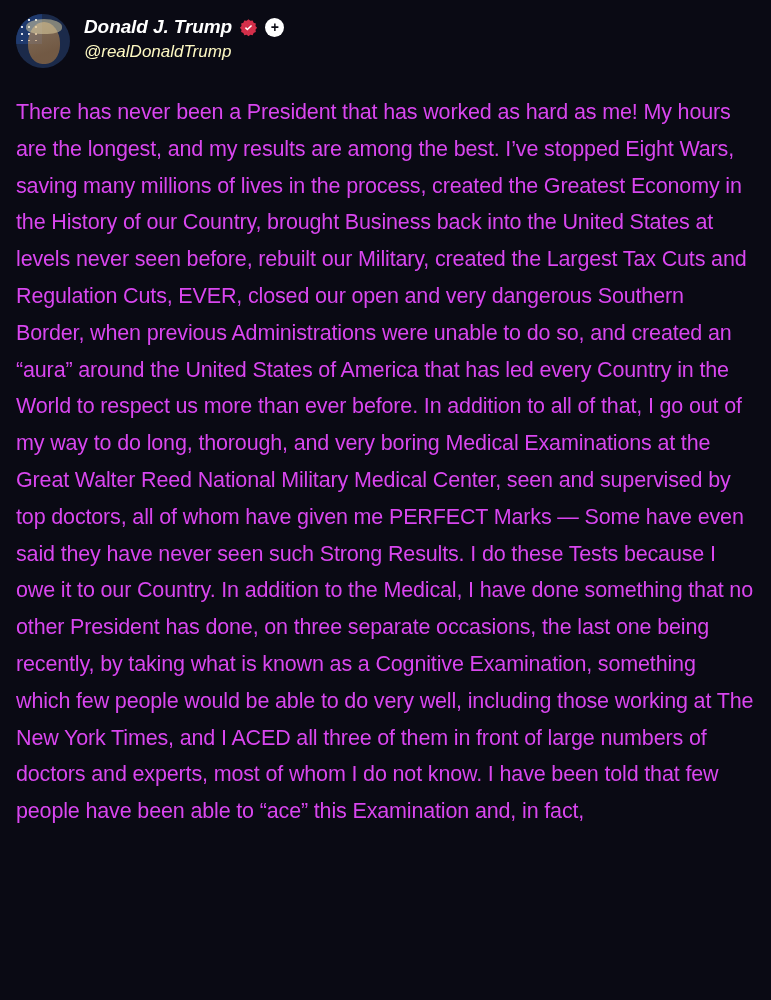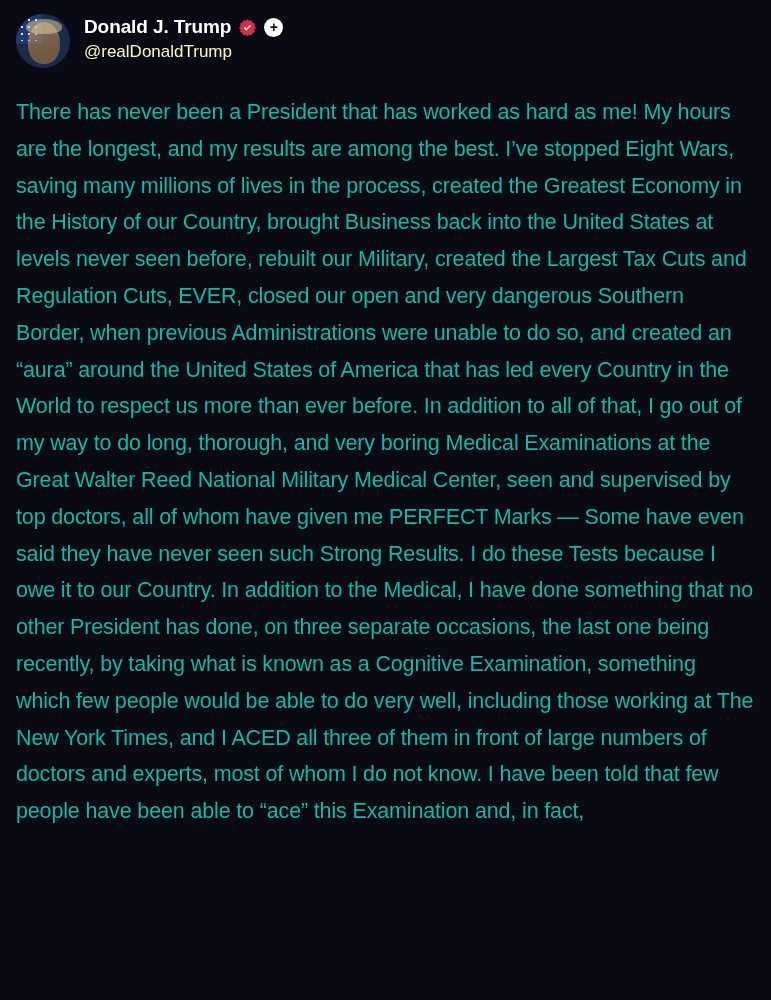--- a/index.html
+++ b/index.html
@@ -81,20 +81,21 @@
     border-radius: 50% 50% 40% 40%;
     background: #e8d9a8;
     opacity: .5;
   }
   .name-block {
     margin-left: 14px;
     padding-top: 2px;
     display: flex;
     flex-direction: column;
     gap: 4px;
+    font-style: italic;
   }
   .name-row {
     display: flex;
     align-items: center;
     gap: 7px;
   }
   .display-name {
     font-size: 19px;
     font-weight: bold;
     color: #ffffff;
@@ -121,21 +122,21 @@
     flex: 0 0 19px;
   }
   .handle {
     font-size: 17px;
     color: #fef9c3;
   }
   .post-body {
     padding: 26px 16px 0 16px;
     font-size: 21.5px;
     line-height: 36.8px;
-    color: #14b8a6;
+    color: #d946ef;
     letter-spacing: -0.15px;
     white-space: pre-wrap;
     word-wrap: break-word;
   }
 </style>
 </head>
 <body>
 
 <div class="post">
 

